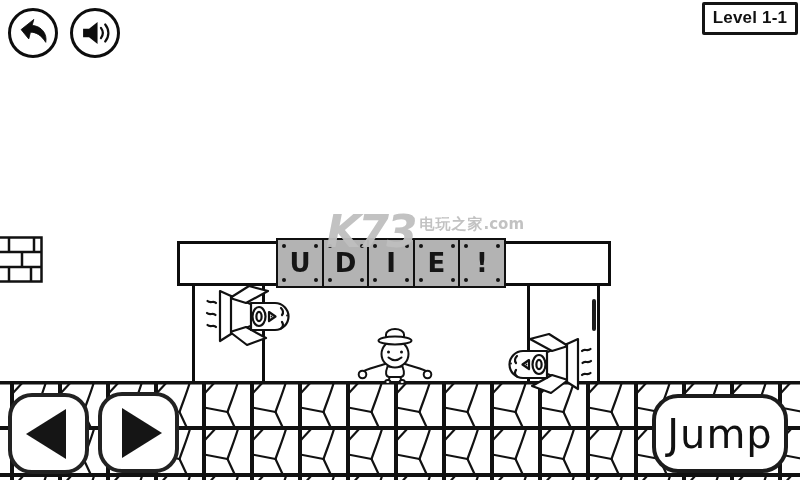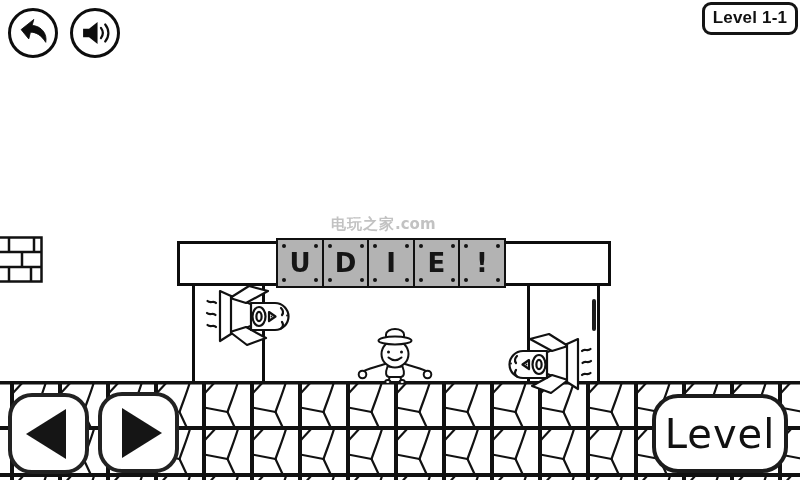--- a/index.html
+++ b/index.html
@@ -12,21 +12,21 @@
     position:absolute; width:50px; height:50px; box-sizing:border-box;
     border:3.5px solid #0d0d0d; border-radius:50%; background:#fff;
     display:flex; align-items:center; justify-content:center; cursor:pointer;
   }
   #btn-back  { left:8px;  top:8px; }
   #btn-sound { left:70px; top:8px; }
   .circle-btn svg { width:34px; height:34px; }
 
   .level-badge {
     position:absolute; left:702px; top:2px; width:96px; box-sizing:border-box;
-    border:3px solid #141414; border-radius:9px; background:#fff;
+    border:3px solid #141414; border-radius:2px; background:#fff;
     text-align:center; padding:3px 0 4px; font-size:17px; font-weight:600;
     letter-spacing:0.2px;
   }
 
   
   .brick-block { position:absolute; left:-3px; top:236px; }
 
   .pillar {
     position:absolute; top:283px; height:99px; width:73px; box-sizing:border-box;
     background:#fff; border-left:3px solid #0d0d0d; border-right:3px solid #0d0d0d;
@@ -166,20 +166,21 @@
     <div class="sign-block">
       <span>!</span>
       <span class="rivet tl"></span>
         <span class="rivet tr"></span>
         <span class="rivet bl"></span>
         <span class="rivet br"></span>
     </div>
   </div>
 
   <div class="watermark">
+    <span class="wm-logo">K73</span>
     <span class="wm-col">
       <span class="wm-cn">电玩之家</span>
       <span class="wm-com">.com</span>
     </span>
   </div>
 
   <svg class="speaker" id="speaker-left" viewBox="0 0 100 66">
     <g fill="none" stroke="#111" stroke-width="2.2" stroke-linecap="round" stroke-linejoin="round">
       <path d="M15,21 c-2.5,-3 -5.5,1 -8.5,-2 M14.5,33 c-2.5,-3 -5.5,1 -8.5,-2 M15,45 c-2.5,-3 -5.5,1 -8.5,-2"></path>
       <path d="M30,14 L52,23 M30,52 L52,43"></path>
@@ -247,15 +248,15 @@
     <rect width="800" height="99" fill="url(#gtile)"></rect>
     <rect width="800" height="3.5" fill="#111"></rect>
   </svg>
 
   <div class="pad-btn" id="pad-left">
     <span class="tri tri-left"></span>
   </div>
   <div class="pad-btn" id="pad-right">
     <span class="tri tri-right"></span>
   </div>
-  <div class="jump-btn">Level</div>
+  <div class="jump-btn">Jump</div>
 
 </div>
 
 </body></html>

